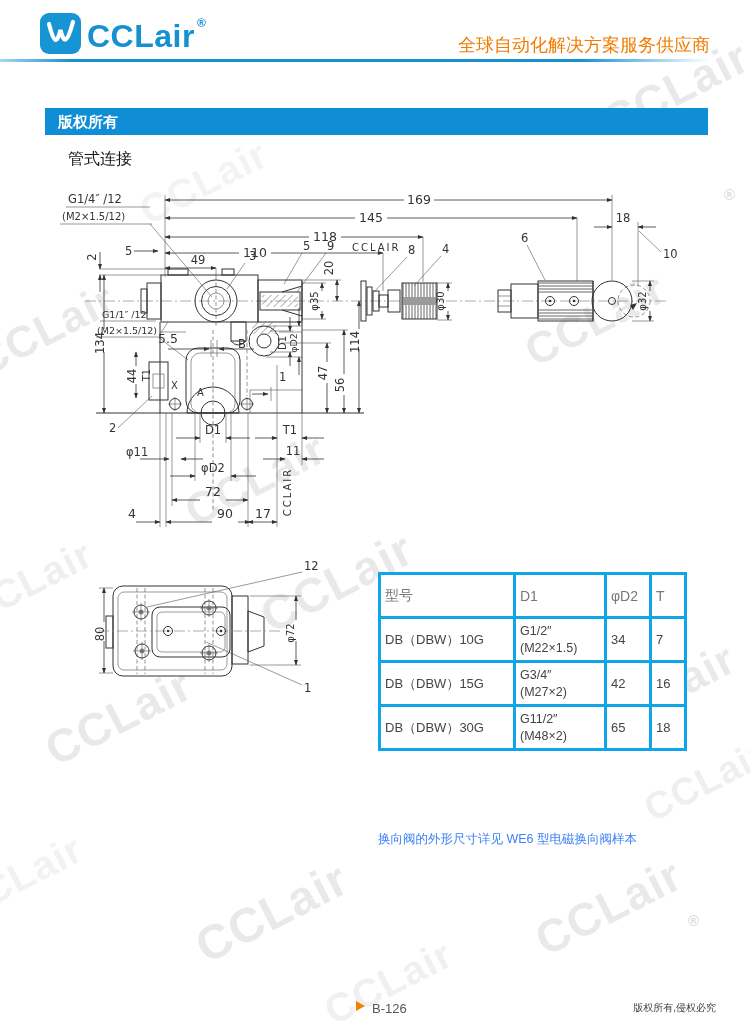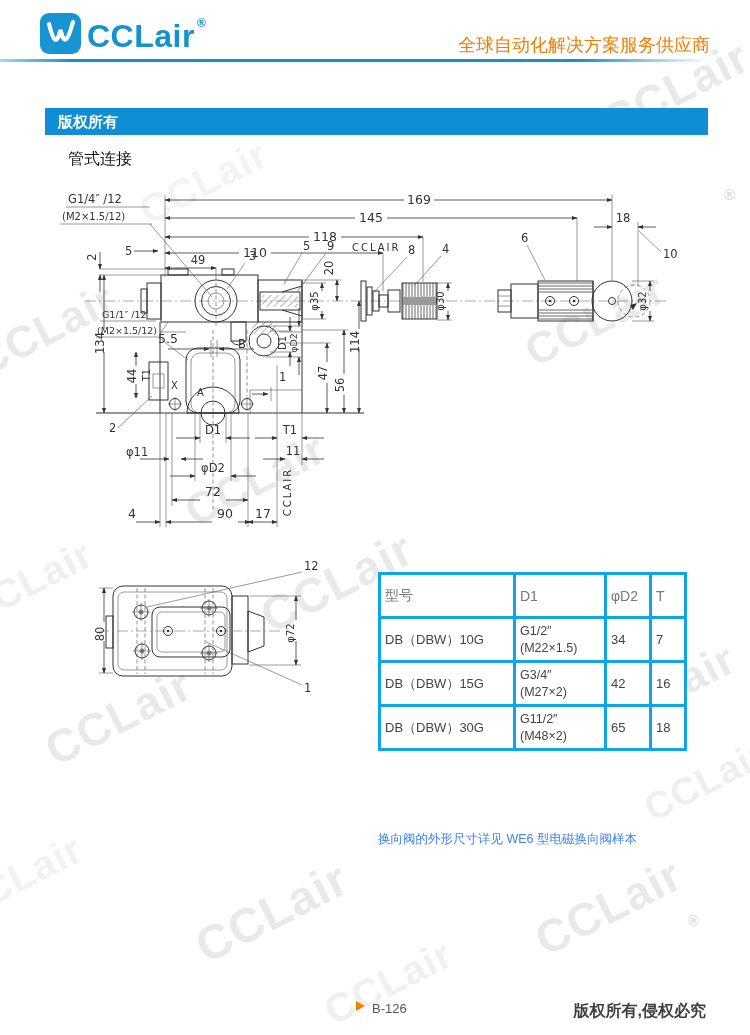--- a/index.html
+++ b/index.html
@@ -38,21 +38,21 @@
   .spec-table th{color:#777;font-size:14px;height:41px}
   .spec-table td{height:41px}
   .c-model{width:124px}.c-d1{width:80px}.c-d2{width:34px}.c-t{width:24px}
   .d1cell div{line-height:1.3;font-size:12.5px}
   .note{position:absolute;top:831px;left:378px;font-size:12.5px;color:#3b82f6;z-index:3}
   
   .pageno{position:absolute;top:1001px;left:356px;display:flex;
       font-size:13px;color:#555;z-index:4}
   .tri{width:0;height:0;border-left:9px solid #f08200;border-top:5px solid transparent;
       border-bottom:5px solid transparent;margin-right:7px}
-  .copyright{position:absolute;top:1001px;right:44px;font-size:16px;font-weight:bold;color:#3f3f3f;z-index:4}
+  .copyright{position:absolute;top:1001px;right:34px;font-size:10px;font-weight:normal;color:#3f3f3f;z-index:4}
 </style>
 </head>
 <body>
 
 <div>
   <span class="wm" style="left:597px;top:62px;font-size:46px">CCLair</span>
   <span class="wm" style="left:135px;top:160px;font-size:40px;opacity:.22">CCLair</span>
   <span class="wm" style="left:-30px;top:305px;font-size:44px">CCLair</span>
   <span class="wm" style="left:520px;top:295px;font-size:44px">CCLair</span>
   <span class="wm" style="left:180px;top:455px;font-size:44px">CCLair</span>

